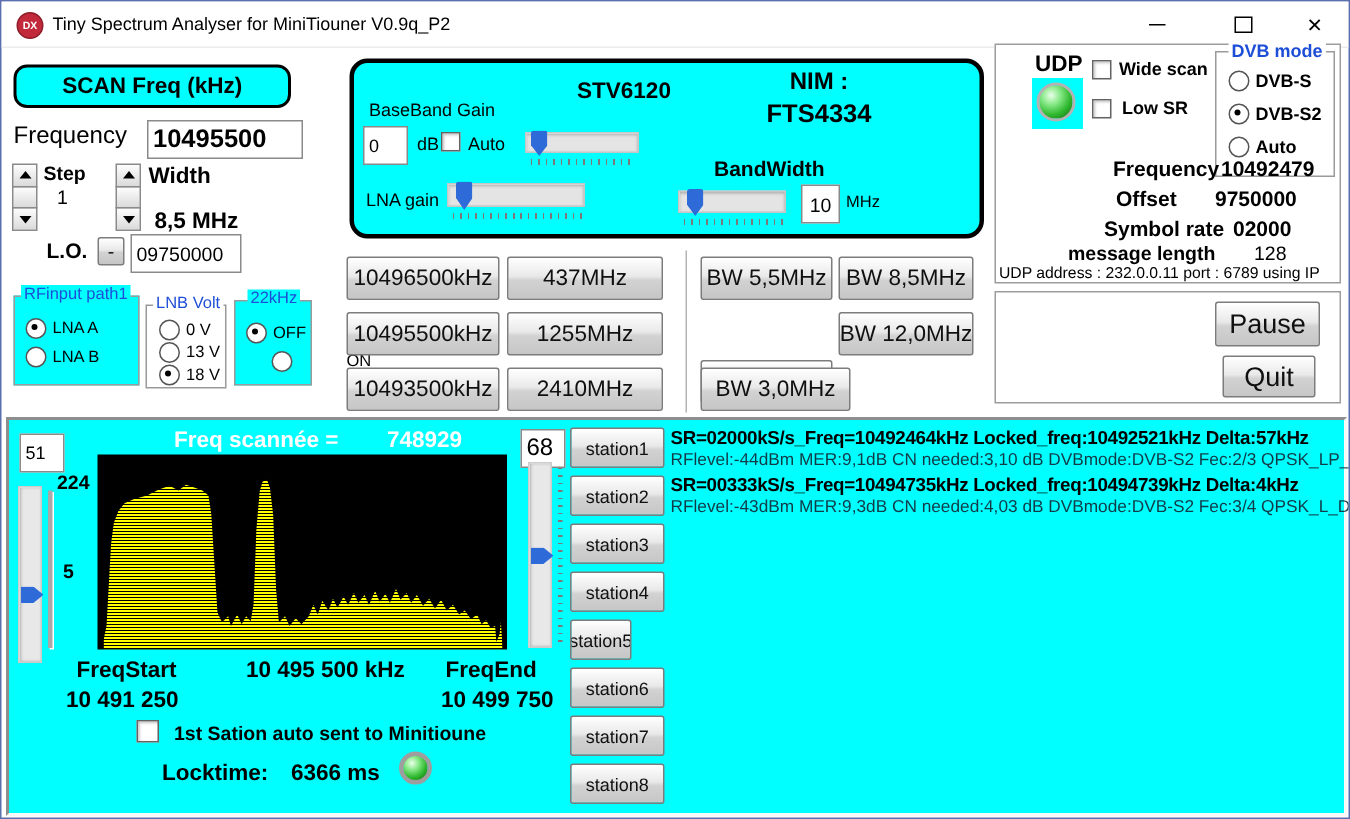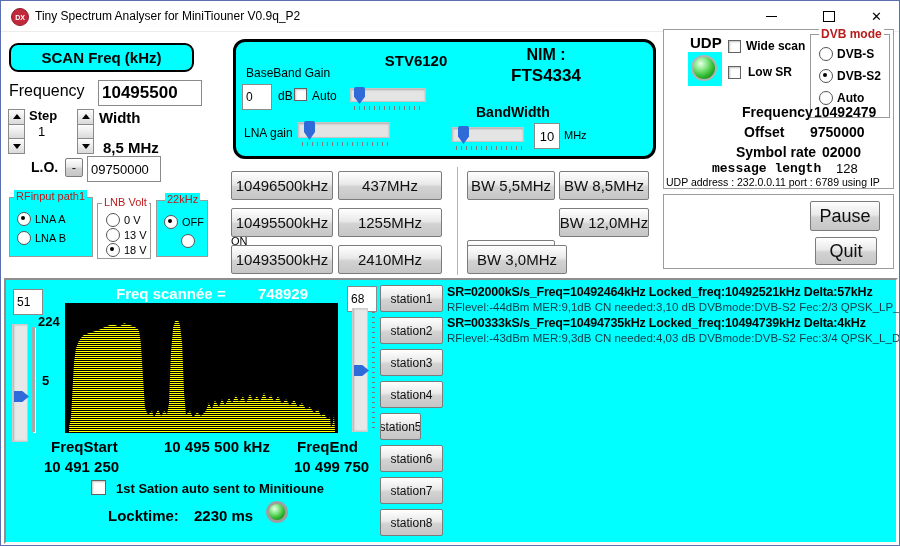--- a/index.html
+++ b/index.html
@@ -23,21 +23,21 @@
   .btn3d{background:linear-gradient(180deg,#ffffff 0%,#e9e9e9 45%,#d2d2d2 55%,#c6c6c6 100%);
     border:1px solid #7c7c7c;border-radius:2px;display:flex;align-items:center;justify-content:center;
     color:#101010;box-shadow:inset 0 1px 0 #fff;cursor:default;white-space:nowrap;overflow:hidden;}
   .cyanbtn{background:#00ffff;border:2px solid #000;border-radius:9px;display:flex;align-items:center;justify-content:center;
     font-weight:bold;font-size:15px;color:#000;}
   .cb{width:13px;height:13px;background:#fff;border:1px solid #636363;box-shadow:inset 1px 1px 2px #c2c2c2;display:inline-block;}
   .radio{width:12px;height:12px;border-radius:50%;background:#fff;border:1px solid #555;display:inline-block;position:relative;}
   .radio.sel::after{content:"";position:absolute;left:3px;top:3px;width:4px;height:4px;border-radius:50%;background:#000;}
   .row{display:flex;align-items:center;gap:4px;}
   .group{border:1px solid #9a9a9a;}
-  .group-label{position:absolute;top:-8px;font-size:11px;padding:0 2px;color:#b91c1c;}
+  .group-label{position:absolute;top:-8px;font-size:11px;padding:0 2px;color:#1d4ed8;}
   .led{border-radius:50%;background:radial-gradient(circle at 35% 30%,#eaffea 0%,#86e886 30%,#2eb82e 62%,#136313 100%);}
   .htrack{background:#e4e4e4;border:1px solid #c6c6c6;box-shadow:inset 0 1px 2px #adadad;}
   .hthumb{background:#2f6bd8;clip-path:polygon(0 0,100% 0,100% 58%,50% 100%,0 58%);border-radius:2px 2px 0 0;}
   .vtrack{background:#e8e8e8;border:1px solid #cccccc;box-shadow:inset 1px 0 2px #b0b0b0;}
   .vthumb{background:#2f6bd8;clip-path:polygon(0 0,55% 0,100% 50%,55% 100%,0 100%);}
   .ticks-h{background:repeating-linear-gradient(90deg,#7a7a7a 0 1px,transparent 1px 5px);}
   .ticks-v{background:repeating-linear-gradient(180deg,#7a7a7a 0 1px,transparent 1px 5px);}
   .spin{display:flex;flex-direction:column;width:17px;height:45px;}
   .spin>div{flex:1;border:1px solid #8a8a8a;background:linear-gradient(#fdfdfd,#dadada);display:flex;align-items:center;justify-content:center;margin-top:-1px;}
   .spin>div:first-child{margin-top:0;}
@@ -206,21 +206,21 @@
         <span class="b" style="font-size:12px;">Auto</span>
       </div>
     </div>
 
     <div class="abs b" style="left:78px;top:74px;font-size:14px;">Frequency</div>
     <div class="abs b" style="left:150px;top:74px;font-size:14px;">10492479</div>
     <div class="abs b" style="left:80px;top:94px;font-size:14px;">Offset</div>
     <div class="abs b" style="left:146px;top:94px;font-size:14px;">9750000</div>
     <div class="abs b" style="left:72px;top:114px;font-size:14px;">Symbol rate</div>
     <div class="abs b" style="left:158px;top:114px;font-size:14px;">02000</div>
-    <div class="abs b" style="left:48px;top:131px;font-size:13px;font-family:Liberation Mono, monospace;">message length</div>
+    <div class="abs b" style="left:48px;top:131px;font-size:13px;">message length</div>
     <div class="abs" style="left:172px;top:131px;font-size:13px;">128</div>
     <div class="abs nowrap" style="left:2px;top:146px;width:226px;font-size:10.5px;">UDP address : 232.0.0.11 port : 6789 using IP</div>
   </div>
 
   <div class="abs panel" style="left:662px;top:193px;width:231px;height:75px;">
     <div class="abs btn3d" style="left:146px;top:6px;width:70px;height:30px;font-size:18px;">Pause</div>
     <div class="abs btn3d" style="left:151px;top:42px;width:62px;height:28px;font-size:18px;">Quit</div>
   </div>
 
   <div class="abs cyan" style="left:3px;top:277px;width:894px;height:266px;border:2px solid;border-color:#8e8e8e #f8f8f8 #f8f8f8 #8e8e8e;">
@@ -244,24 +244,24 @@
     <div class="abs b" style="left:45px;top:158px;font-size:15px;">FreqStart</div>
     <div class="abs b" style="left:38px;top:178px;font-size:15px;">10 491 250</div>
     <div class="abs b" style="left:158px;top:158px;font-size:15px;">10 495 500 kHz</div>
     <div class="abs b" style="left:291px;top:158px;font-size:15px;">FreqEnd</div>
     <div class="abs b" style="left:288px;top:178px;font-size:15px;">10 499 750</div>
 
     <span class="abs cb" style="left:85px;top:200px;width:15px;height:15px;"></span>
     <div class="abs b" style="left:110px;top:201px;font-size:13px;">1st Sation auto sent to Minitioune</div>
 
     <div class="abs b" style="left:102px;top:227px;font-size:15px;">Locktime:</div>
-    <div class="abs b" style="left:188px;top:227px;font-size:15px;">2230 ms</div>
+    <div class="abs b" style="left:188px;top:227px;font-size:15px;">6366 ms</div>
     <div class="abs led" style="left:260px;top:221px;width:22px;height:22px;border:3px solid #9e9e9e;"></div>
 
-    <input class="abs input" style="left: 341px; top: 6px; width: 30px; height: 18px; font-size: 12px;" value="68">
+    <input class="abs input" style="left: 341px; top: 6px; width: 30px; height: 18px; font-size: 16px;" value="68">
     <div class="abs vtrack" style="left:346px;top:28px;width:16px;height:124px;">
       <div class="abs vthumb" style="left:1px;top:56px;width:15px;height:11px;"></div>
     </div>
     <div class="abs ticks-v" style="left:366px;top:32px;width:3px;height:116px;"></div>
 
     <div class="abs btn3d" style="left:374px;top:5px;width:63px;height:27px;font-size:12px;">station1</div>
     <div class="abs btn3d" style="left:374px;top:37px;width:63px;height:27px;font-size:12px;">station2</div>
     <div class="abs btn3d" style="left:374px;top:69px;width:63px;height:27px;font-size:12px;">station3</div>
     <div class="abs btn3d" style="left:374px;top:101px;width:63px;height:27px;font-size:12px;">station4</div>
     <div class="abs btn3d" style="left:374px;top:133px;width:41px;height:27px;font-size:12px;">station5</div>

